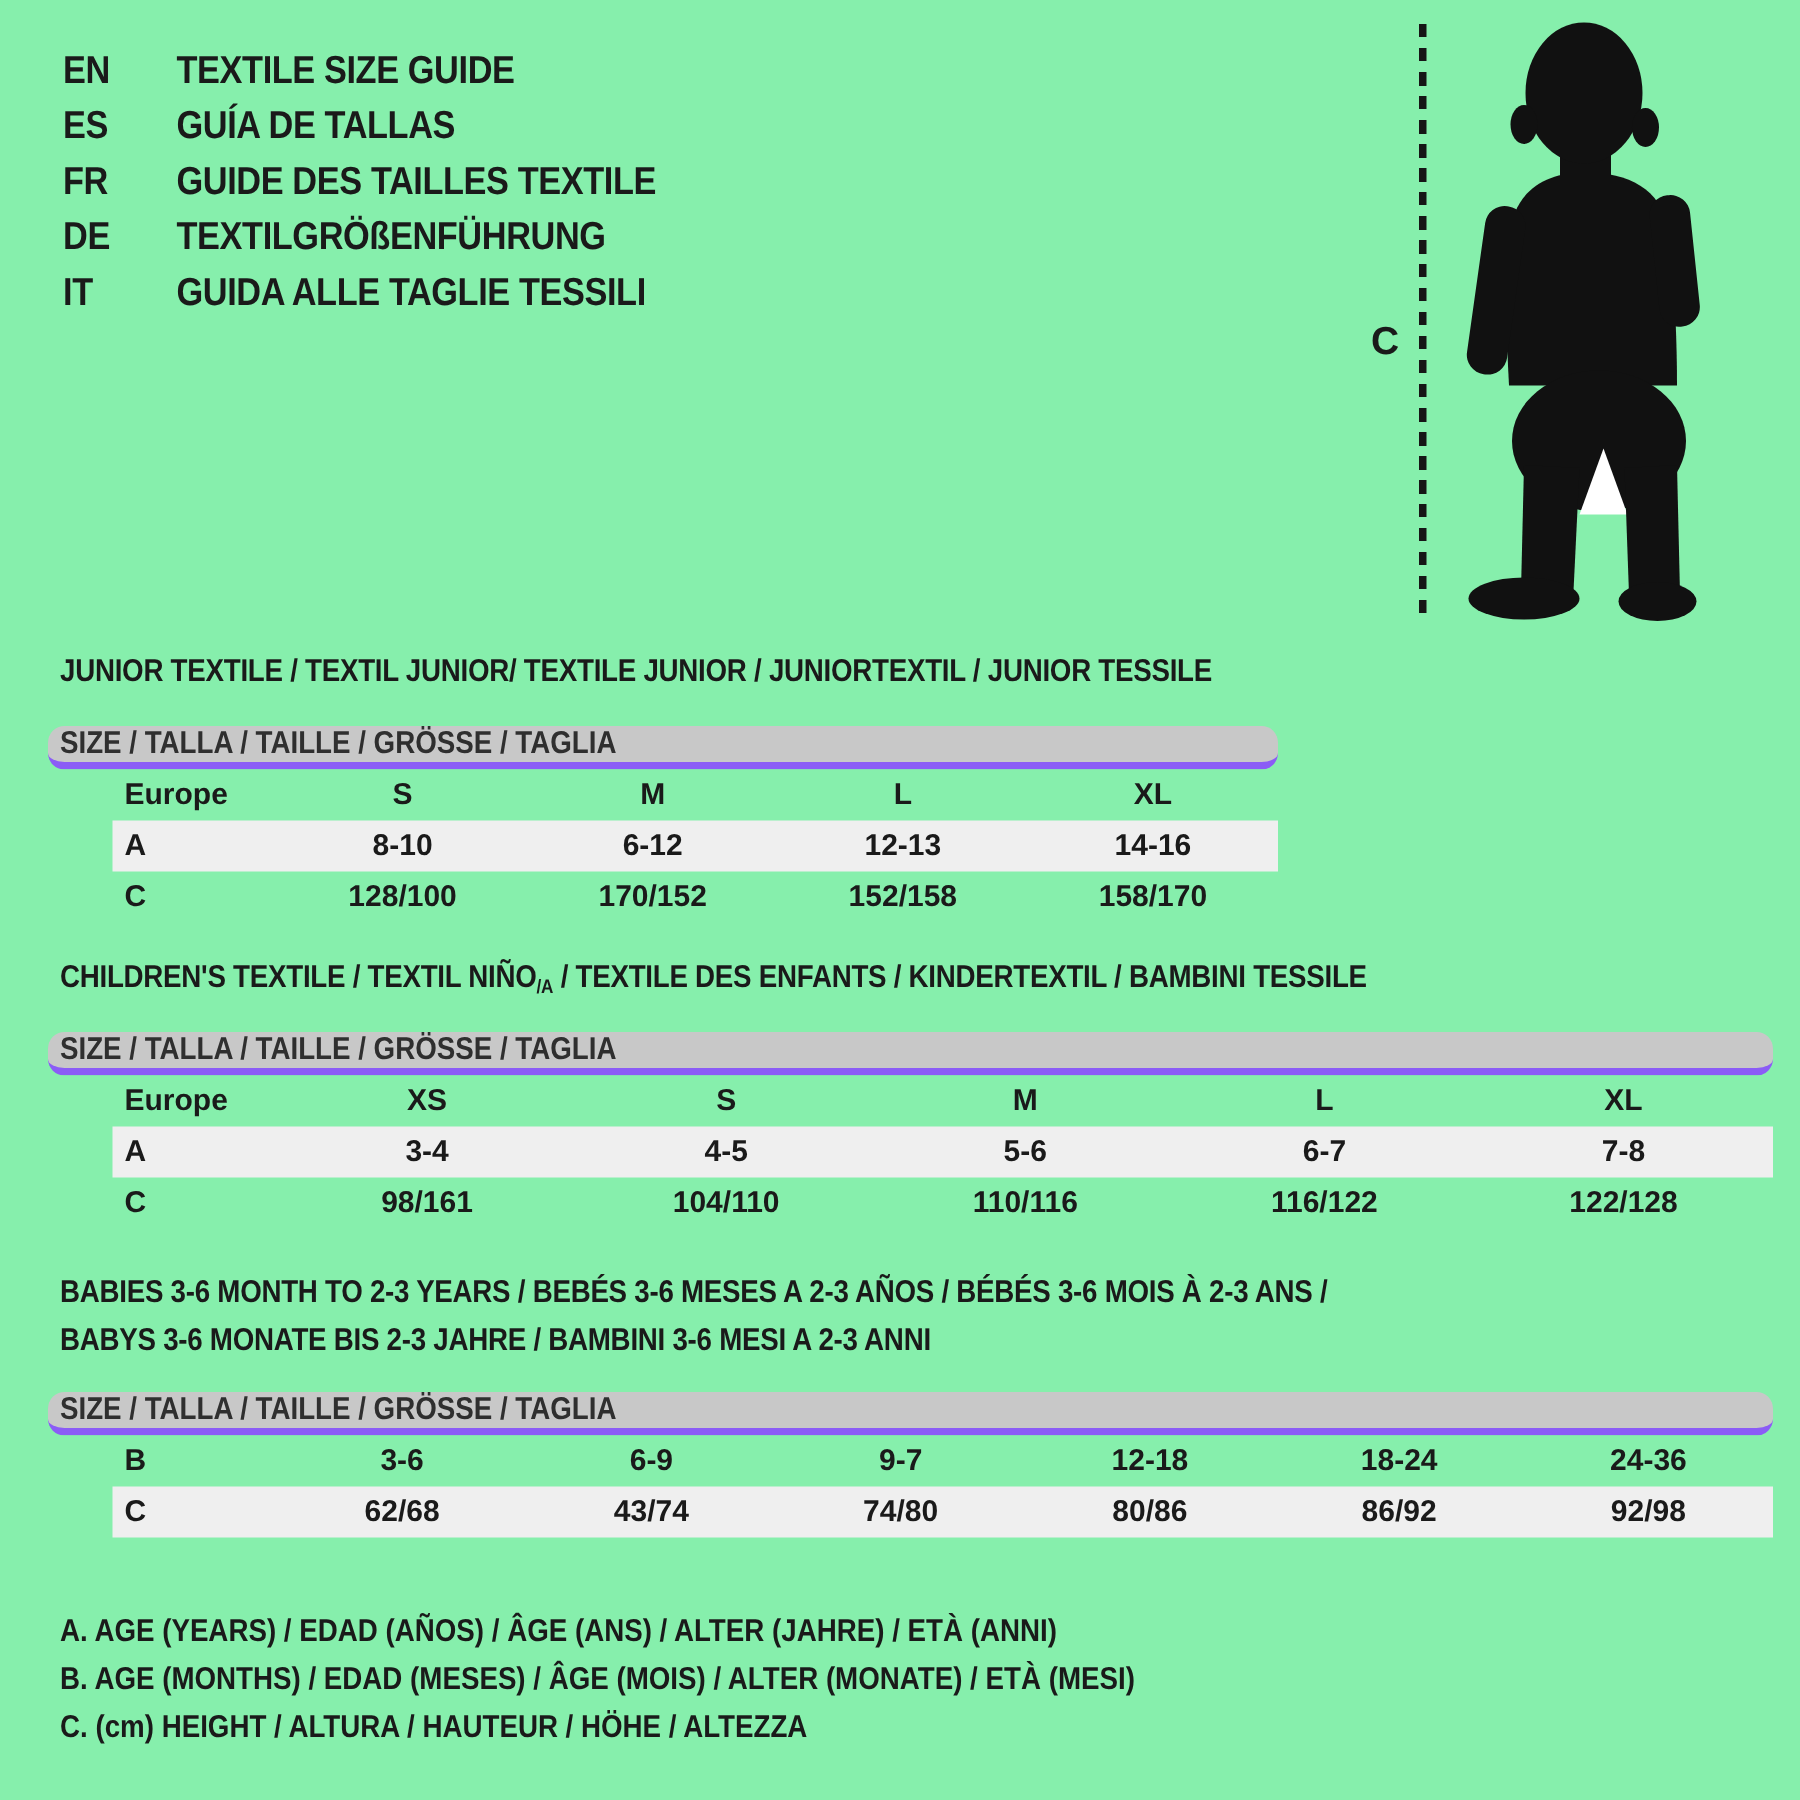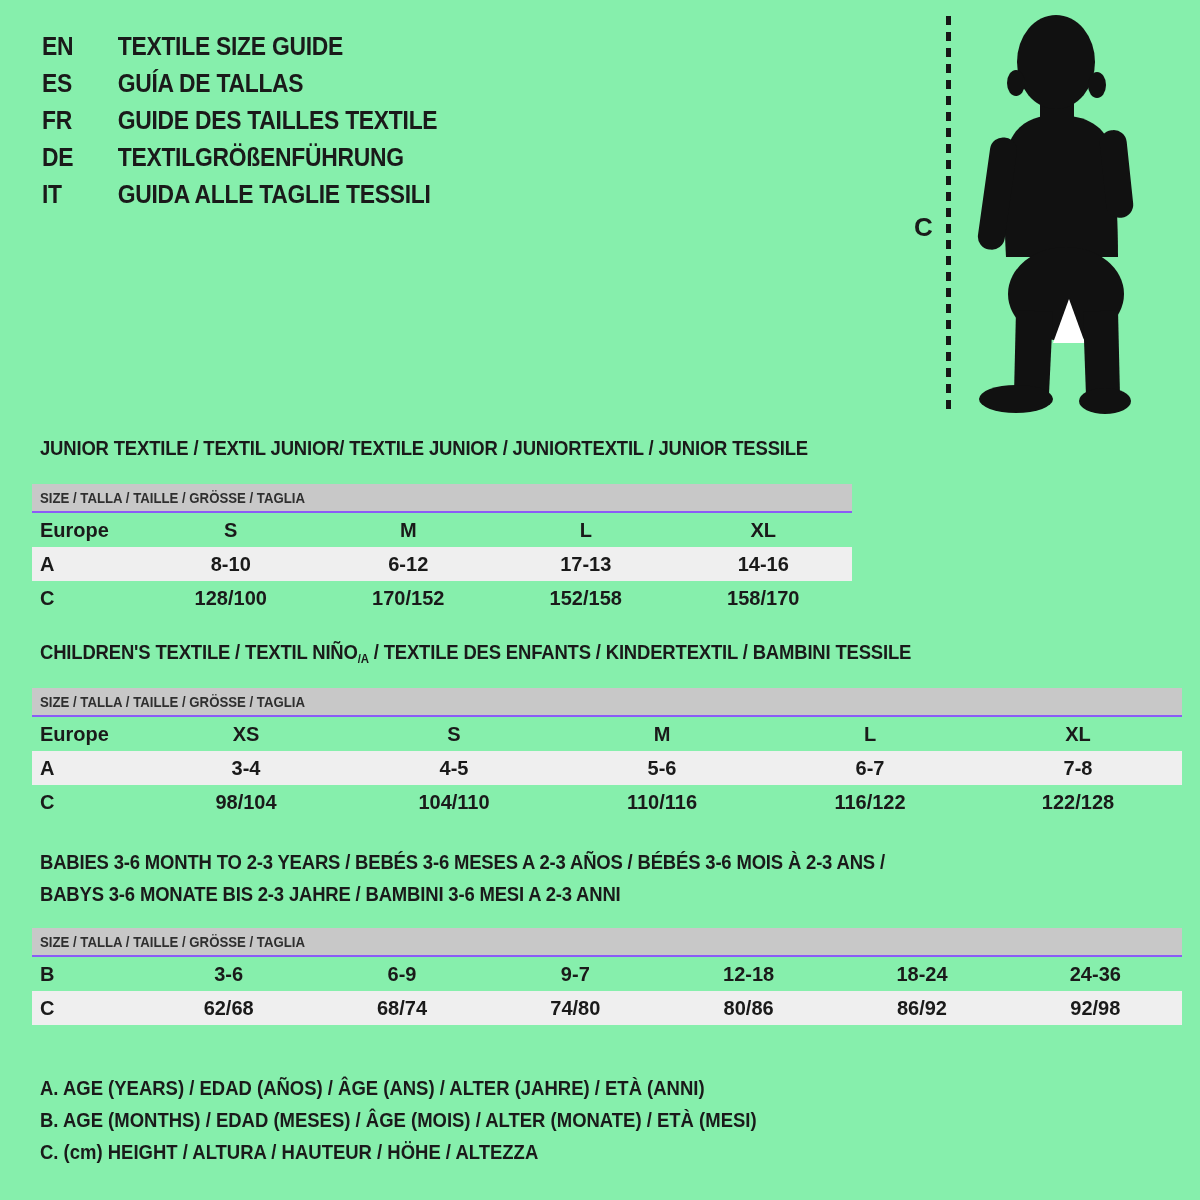--- a/index.html
+++ b/index.html
@@ -26,25 +26,25 @@
   
   .section-heading{
     position:absolute;left:40px;font-size:21px;font-weight:bold;
     letter-spacing:-0.2px;white-space:nowrap;line-height:27px;
   }
   .sub{font-size:13px;vertical-align:-4px;}
 
   
   .tbl{position:absolute;left:32px;}
   .tbl-head{
-    height:29px;background:#c8c8c8;border-bottom:2px solid #8b5cf6;
+    height:29px;background:#c8c8c8;border-bottom:5px solid #8b5cf6;
     display:flex;align-items:center;padding-left:8px;box-sizing:border-box;
-    font-size:15px;font-weight:bold;color:#2f2f2f;
+    font-size:21px;font-weight:bold;color:#2f2f2f;border-radius:11px;
   }
-  .trow{display:flex;height:34px;align-items:center;font-size:20px;font-weight:bold;}
+  .trow{display:flex;height:34px;align-items:center;font-size:20px;font-weight:bold;margin-left:43px;}
   .trow.shaded{background:#efefef;}
   .cell-label{width:110px;padding-left:8px;box-sizing:border-box;text-align:left;}
   .cell{flex:1;text-align:center;}
 
   
   .legend{position:absolute;left:40px;top:1072px;}
   .legend-line{font-size:21px;font-weight:bold;line-height:32px;white-space:nowrap;}
 </style>
 </head>
 <body>
@@ -105,21 +105,21 @@
       <div class="cell-label">Europe</div>
       <div class="cell">S</div>
       <div class="cell">M</div>
       <div class="cell">L</div>
       <div class="cell">XL</div>
     </div>
     <div class="trow shaded">
       <div class="cell-label">A</div>
       <div class="cell">8-10</div>
       <div class="cell">6-12</div>
-      <div class="cell">17-13</div>
+      <div class="cell">12-13</div>
       <div class="cell">14-16</div>
     </div>
     <div class="trow">
       <div class="cell-label">C</div>
       <div class="cell">128/100</div>
       <div class="cell">170/152</div>
       <div class="cell">152/158</div>
       <div class="cell">158/170</div>
     </div>
   </div>
@@ -142,21 +142,21 @@
     <div class="trow shaded">
       <div class="cell-label">A</div>
       <div class="cell">3-4</div>
       <div class="cell">4-5</div>
       <div class="cell">5-6</div>
       <div class="cell">6-7</div>
       <div class="cell">7-8</div>
     </div>
     <div class="trow">
       <div class="cell-label">C</div>
-      <div class="cell">98/104</div>
+      <div class="cell">98/161</div>
       <div class="cell">104/110</div>
       <div class="cell">110/116</div>
       <div class="cell">116/122</div>
       <div class="cell">122/128</div>
     </div>
   </div>
 
   <div class="section-heading cond" style="top:846px;line-height:32px;">
     <div>BABIES 3-6 MONTH TO 2-3 YEARS / BEBÉS 3-6 MESES A 2-3 AÑOS / BÉBÉS 3-6 MOIS À 2-3 ANS /</div>
     <div>BABYS 3-6 MONATE BIS 2-3 JAHRE / BAMBINI 3-6 MESI A 2-3 ANNI</div>
@@ -170,21 +170,21 @@
       <div class="cell">3-6</div>
       <div class="cell">6-9</div>
       <div class="cell">9-7</div>
       <div class="cell">12-18</div>
       <div class="cell">18-24</div>
       <div class="cell">24-36</div>
     </div>
     <div class="trow shaded">
       <div class="cell-label">C</div>
       <div class="cell">62/68</div>
-      <div class="cell">68/74</div>
+      <div class="cell">43/74</div>
       <div class="cell">74/80</div>
       <div class="cell">80/86</div>
       <div class="cell">86/92</div>
       <div class="cell">92/98</div>
     </div>
   </div>
 
   <div class="legend cond">
     <div class="legend-line">A. AGE (YEARS) / EDAD (AÑOS) / ÂGE (ANS) / ALTER (JAHRE) / ETÀ (ANNI)</div>
     <div class="legend-line">B. AGE (MONTHS) / EDAD (MESES) / ÂGE (MOIS) / ALTER (MONATE) / ETÀ (MESI)</div>

